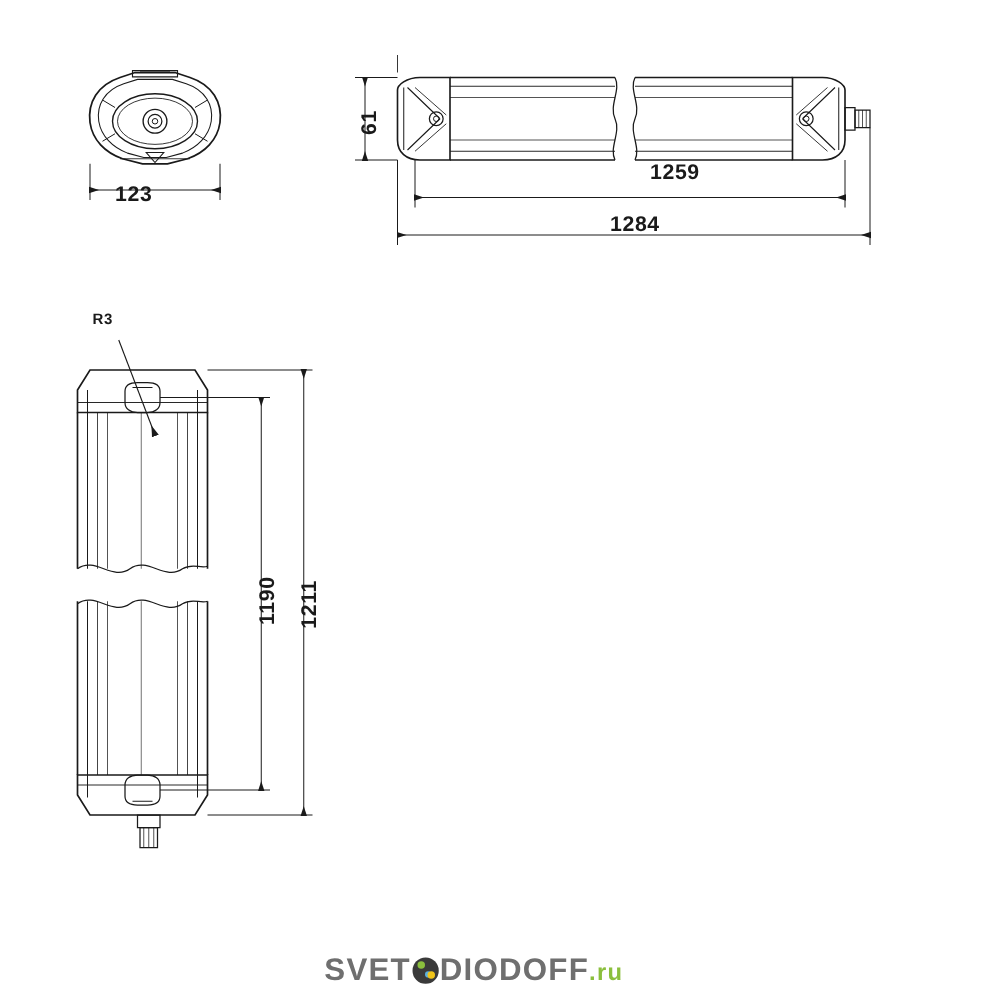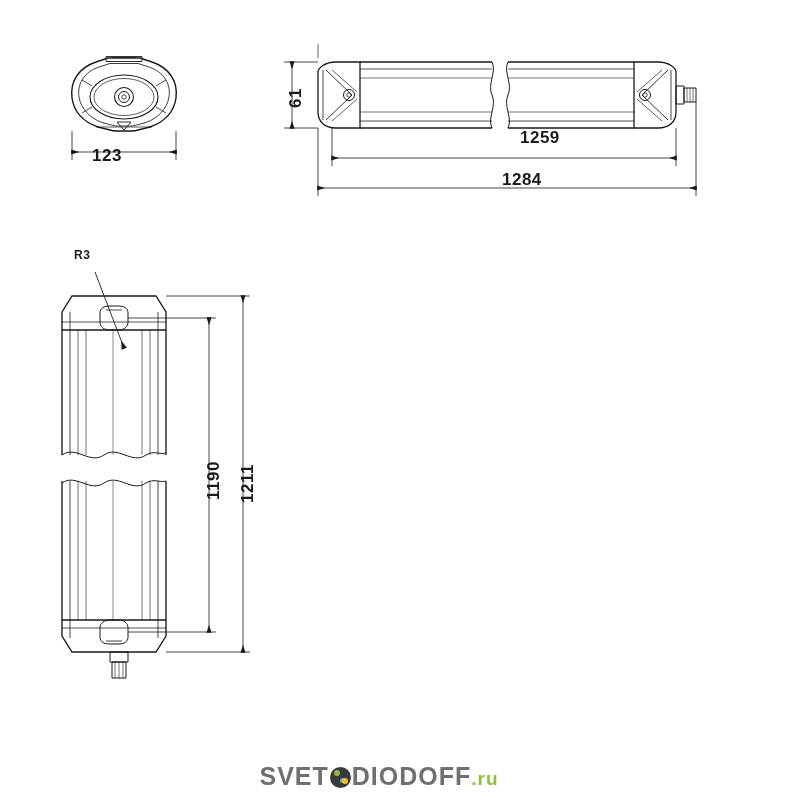--- a/index.html
+++ b/index.html
@@ -256,21 +256,21 @@
     <path d="M243,296 L243,652" marker-start="url(#arrHs)" marker-end="url(#arrH)"></path>
   </g>
 </svg>
 
 <div class="dim-label" style="left:92px; top:146px;">123</div>
 
 <div class="dim-label vert" style="left:286px; top:108px;">61</div>
 
 <div class="dim-label" style="left:477px; top:128px;margin-left:43px;">1259</div>
 
-<div class="dim-label" style="left:502px; top:170px;">1284</div>
+<div class="dim-label" style="left:488px; top:170px;">1284</div>
 
 <div class="dim-label vert" style="left:204px; top:500px;">1190</div>
 
 <div class="dim-label vert" style="left:238px; top:503px;">1211</div>
 
 <div class="dim-label small" style="left:74px; top:248px;">R3</div>
 
 <div id="watermark">
   <span class="wm-part1">SVET</span><span class="wm-dot"><span class="wm-dot-i"></span></span><span class="wm-part2">DIODOFF</span><span class="wm-ru">.ru</span>
 </div>

